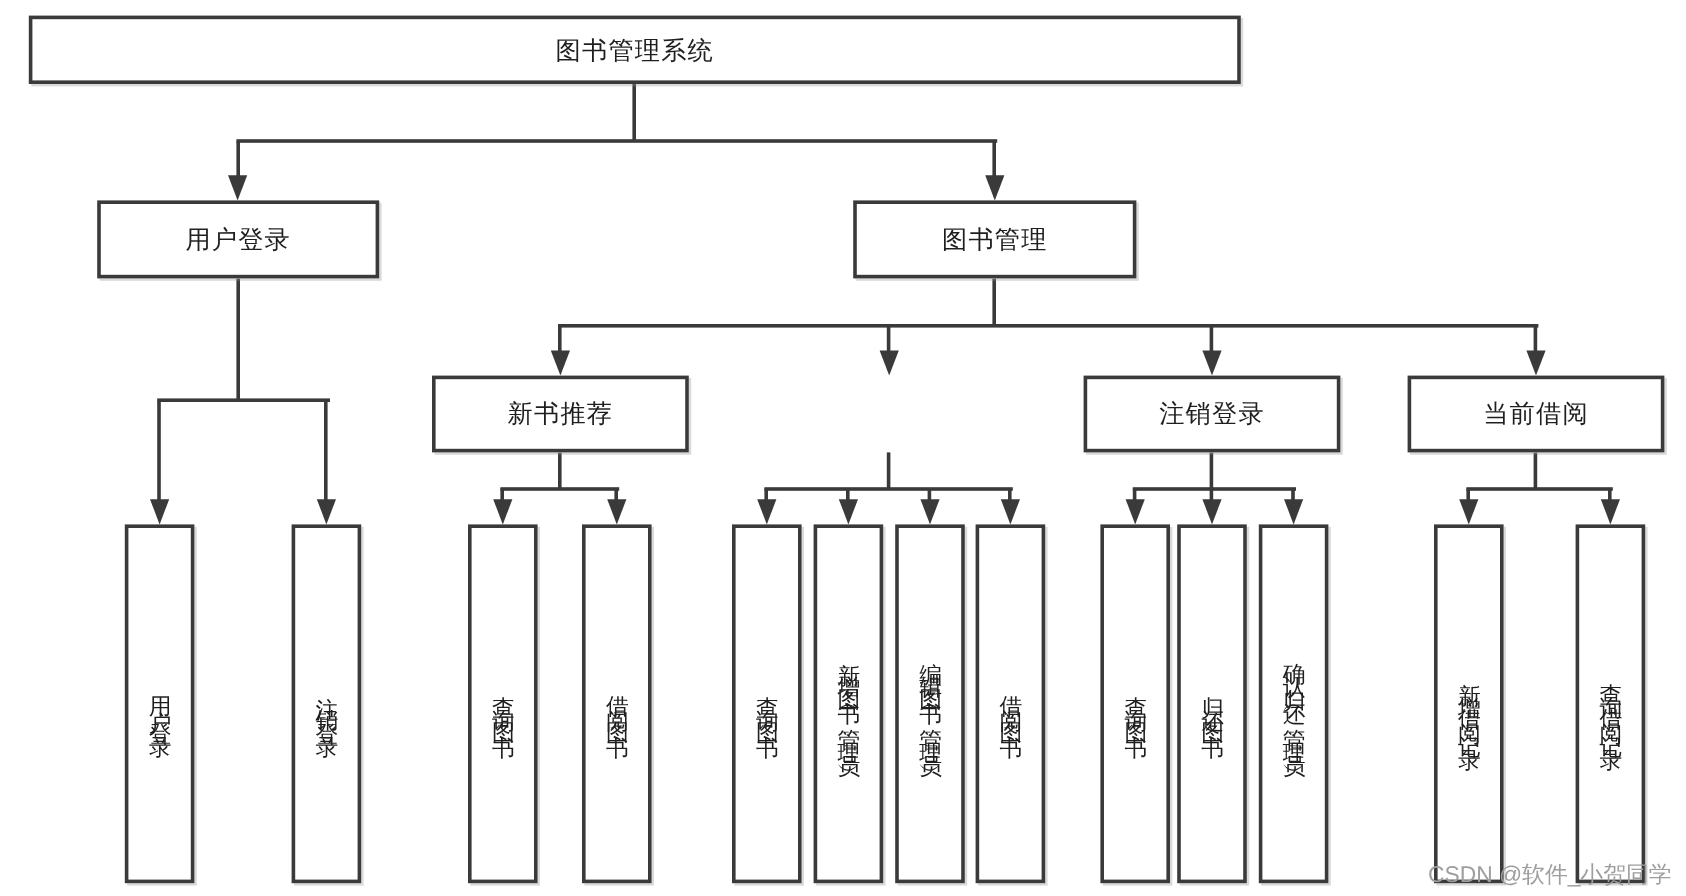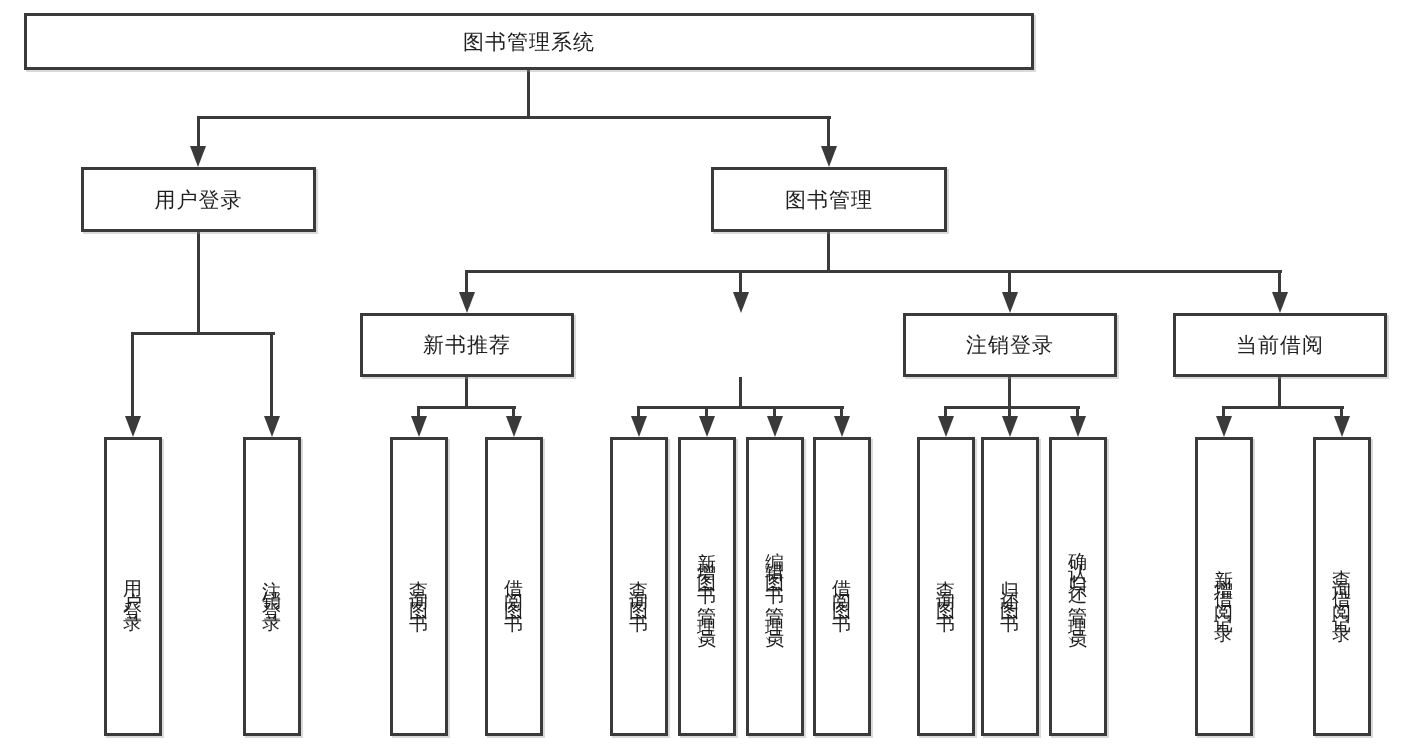--- a/index.html
+++ b/index.html
@@ -176,14 +176,15 @@
     <span class="label">确认归还（管理员）</span>
   </div>
 
   <div class="node leaf" style="left:1195px">
     <span class="label">新增借阅记录</span>
   </div>
   <div class="node leaf" style="left:1313px">
     <span class="label">查询借阅记录</span>
   </div>
 
+  <div class="watermark">CSDN @软件_小贺同学</div>
 
 </div>
 
 </body></html>

